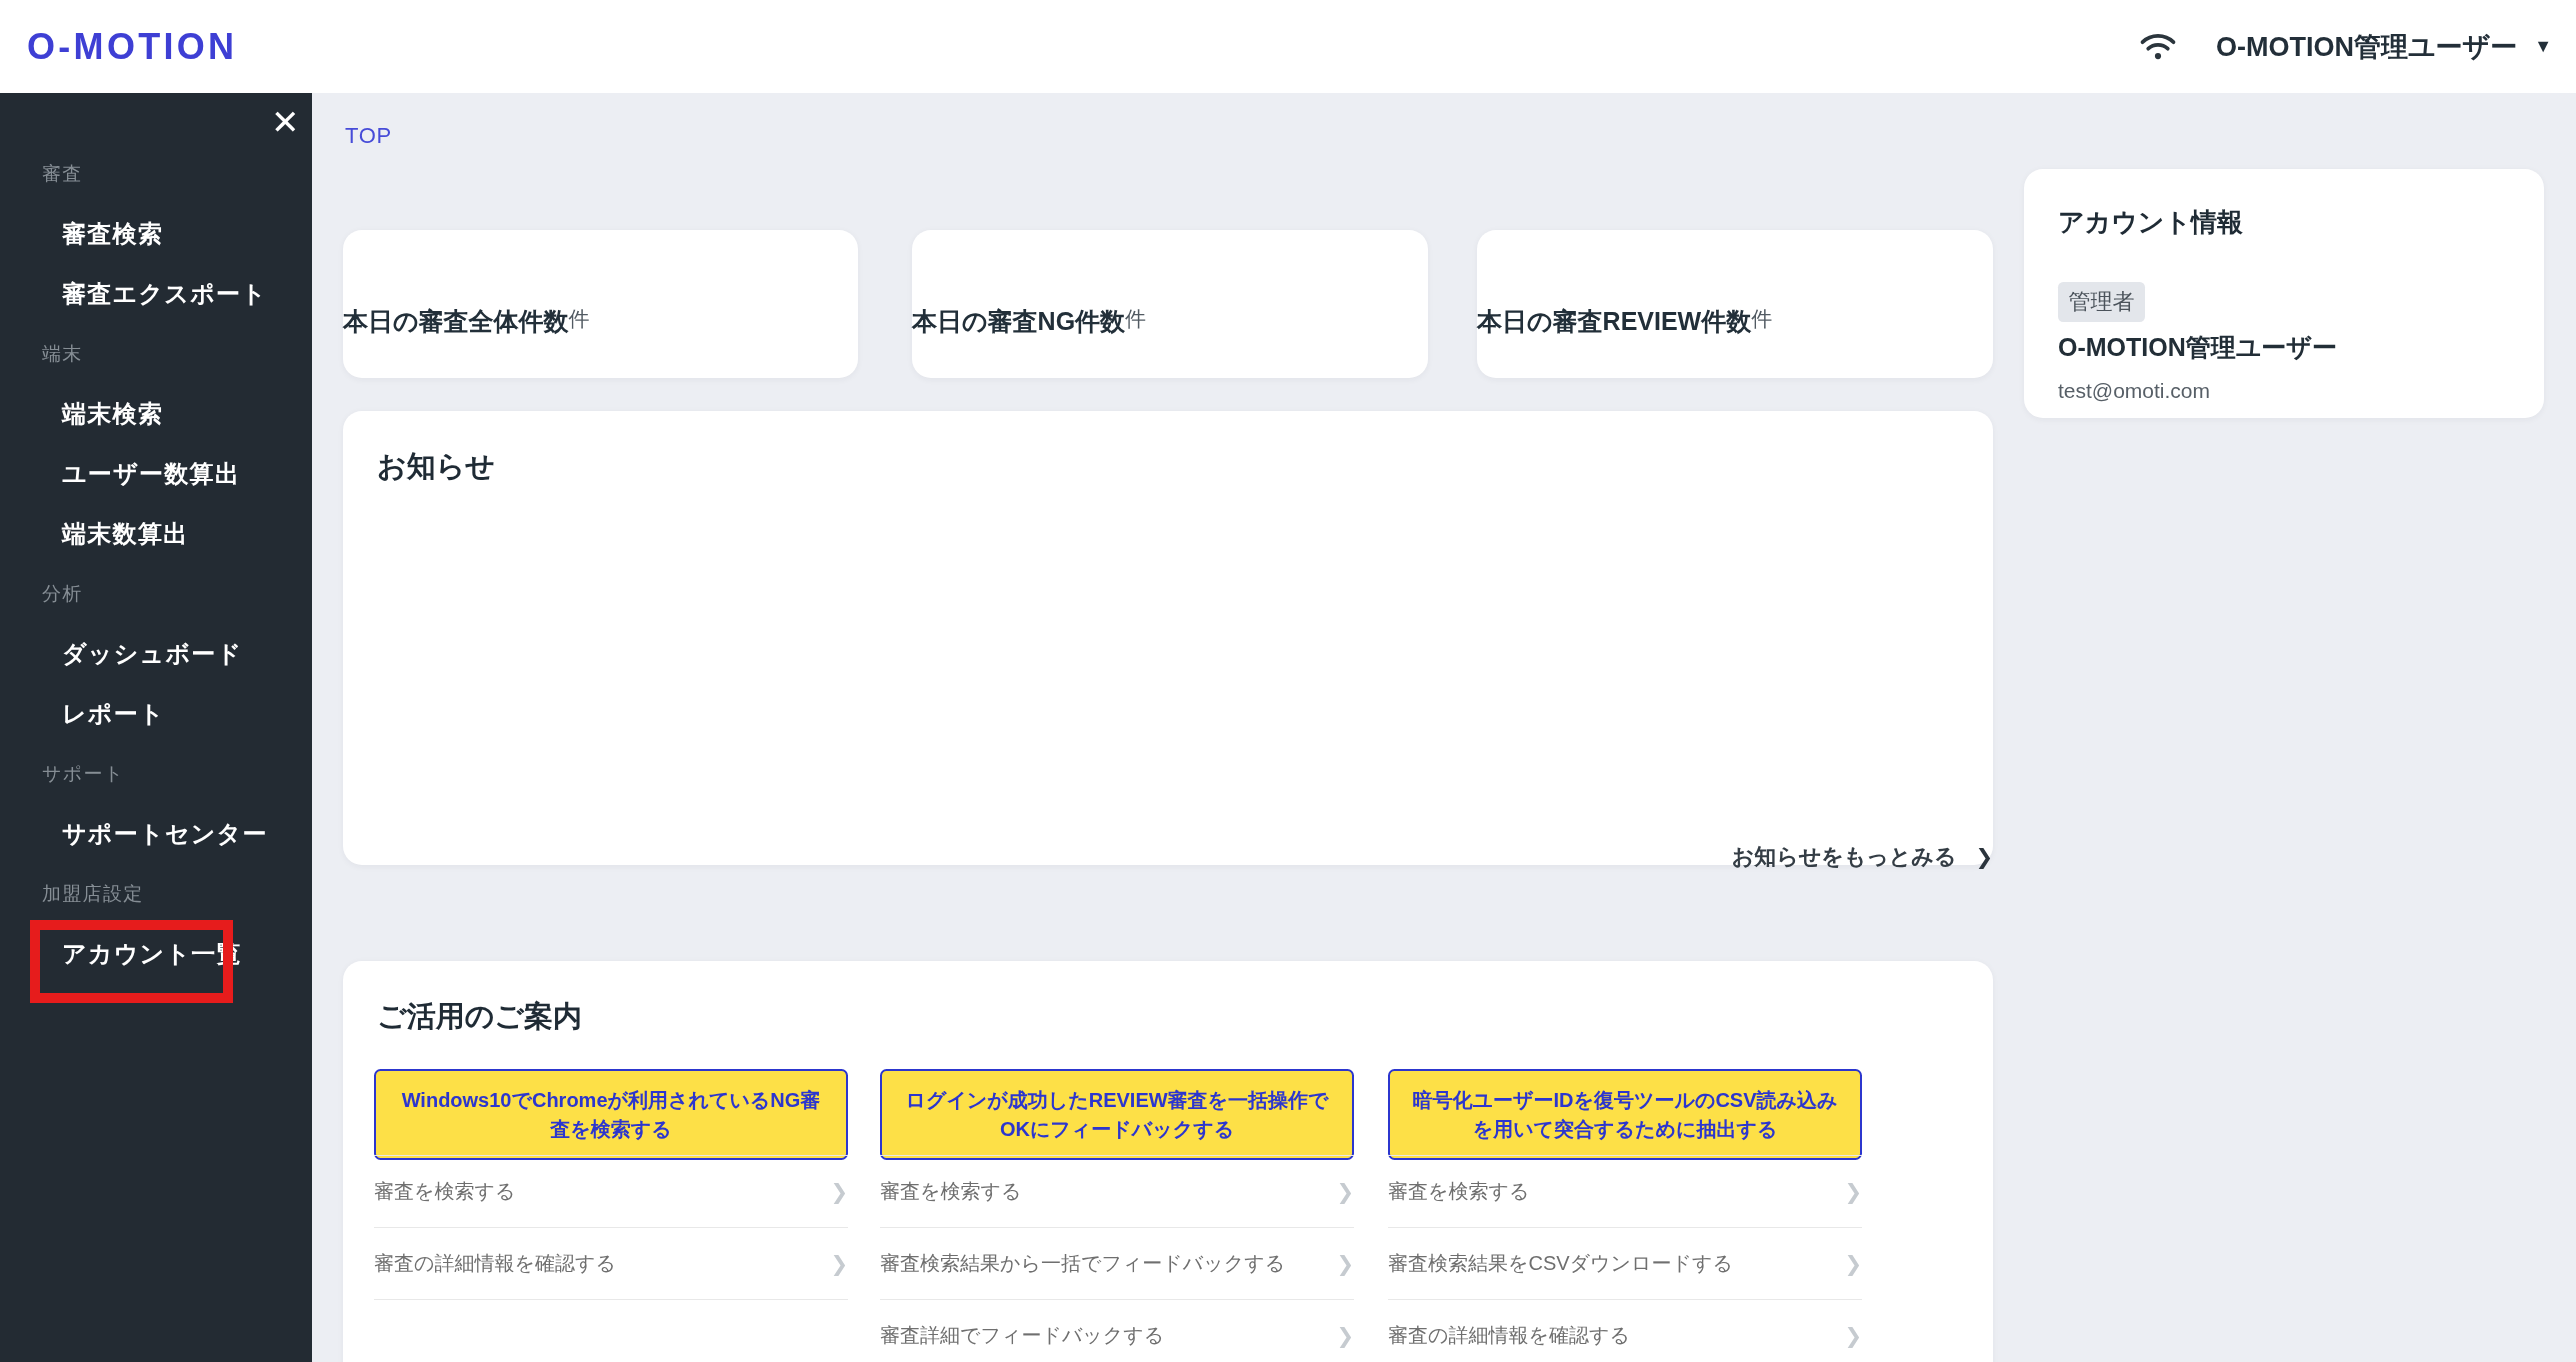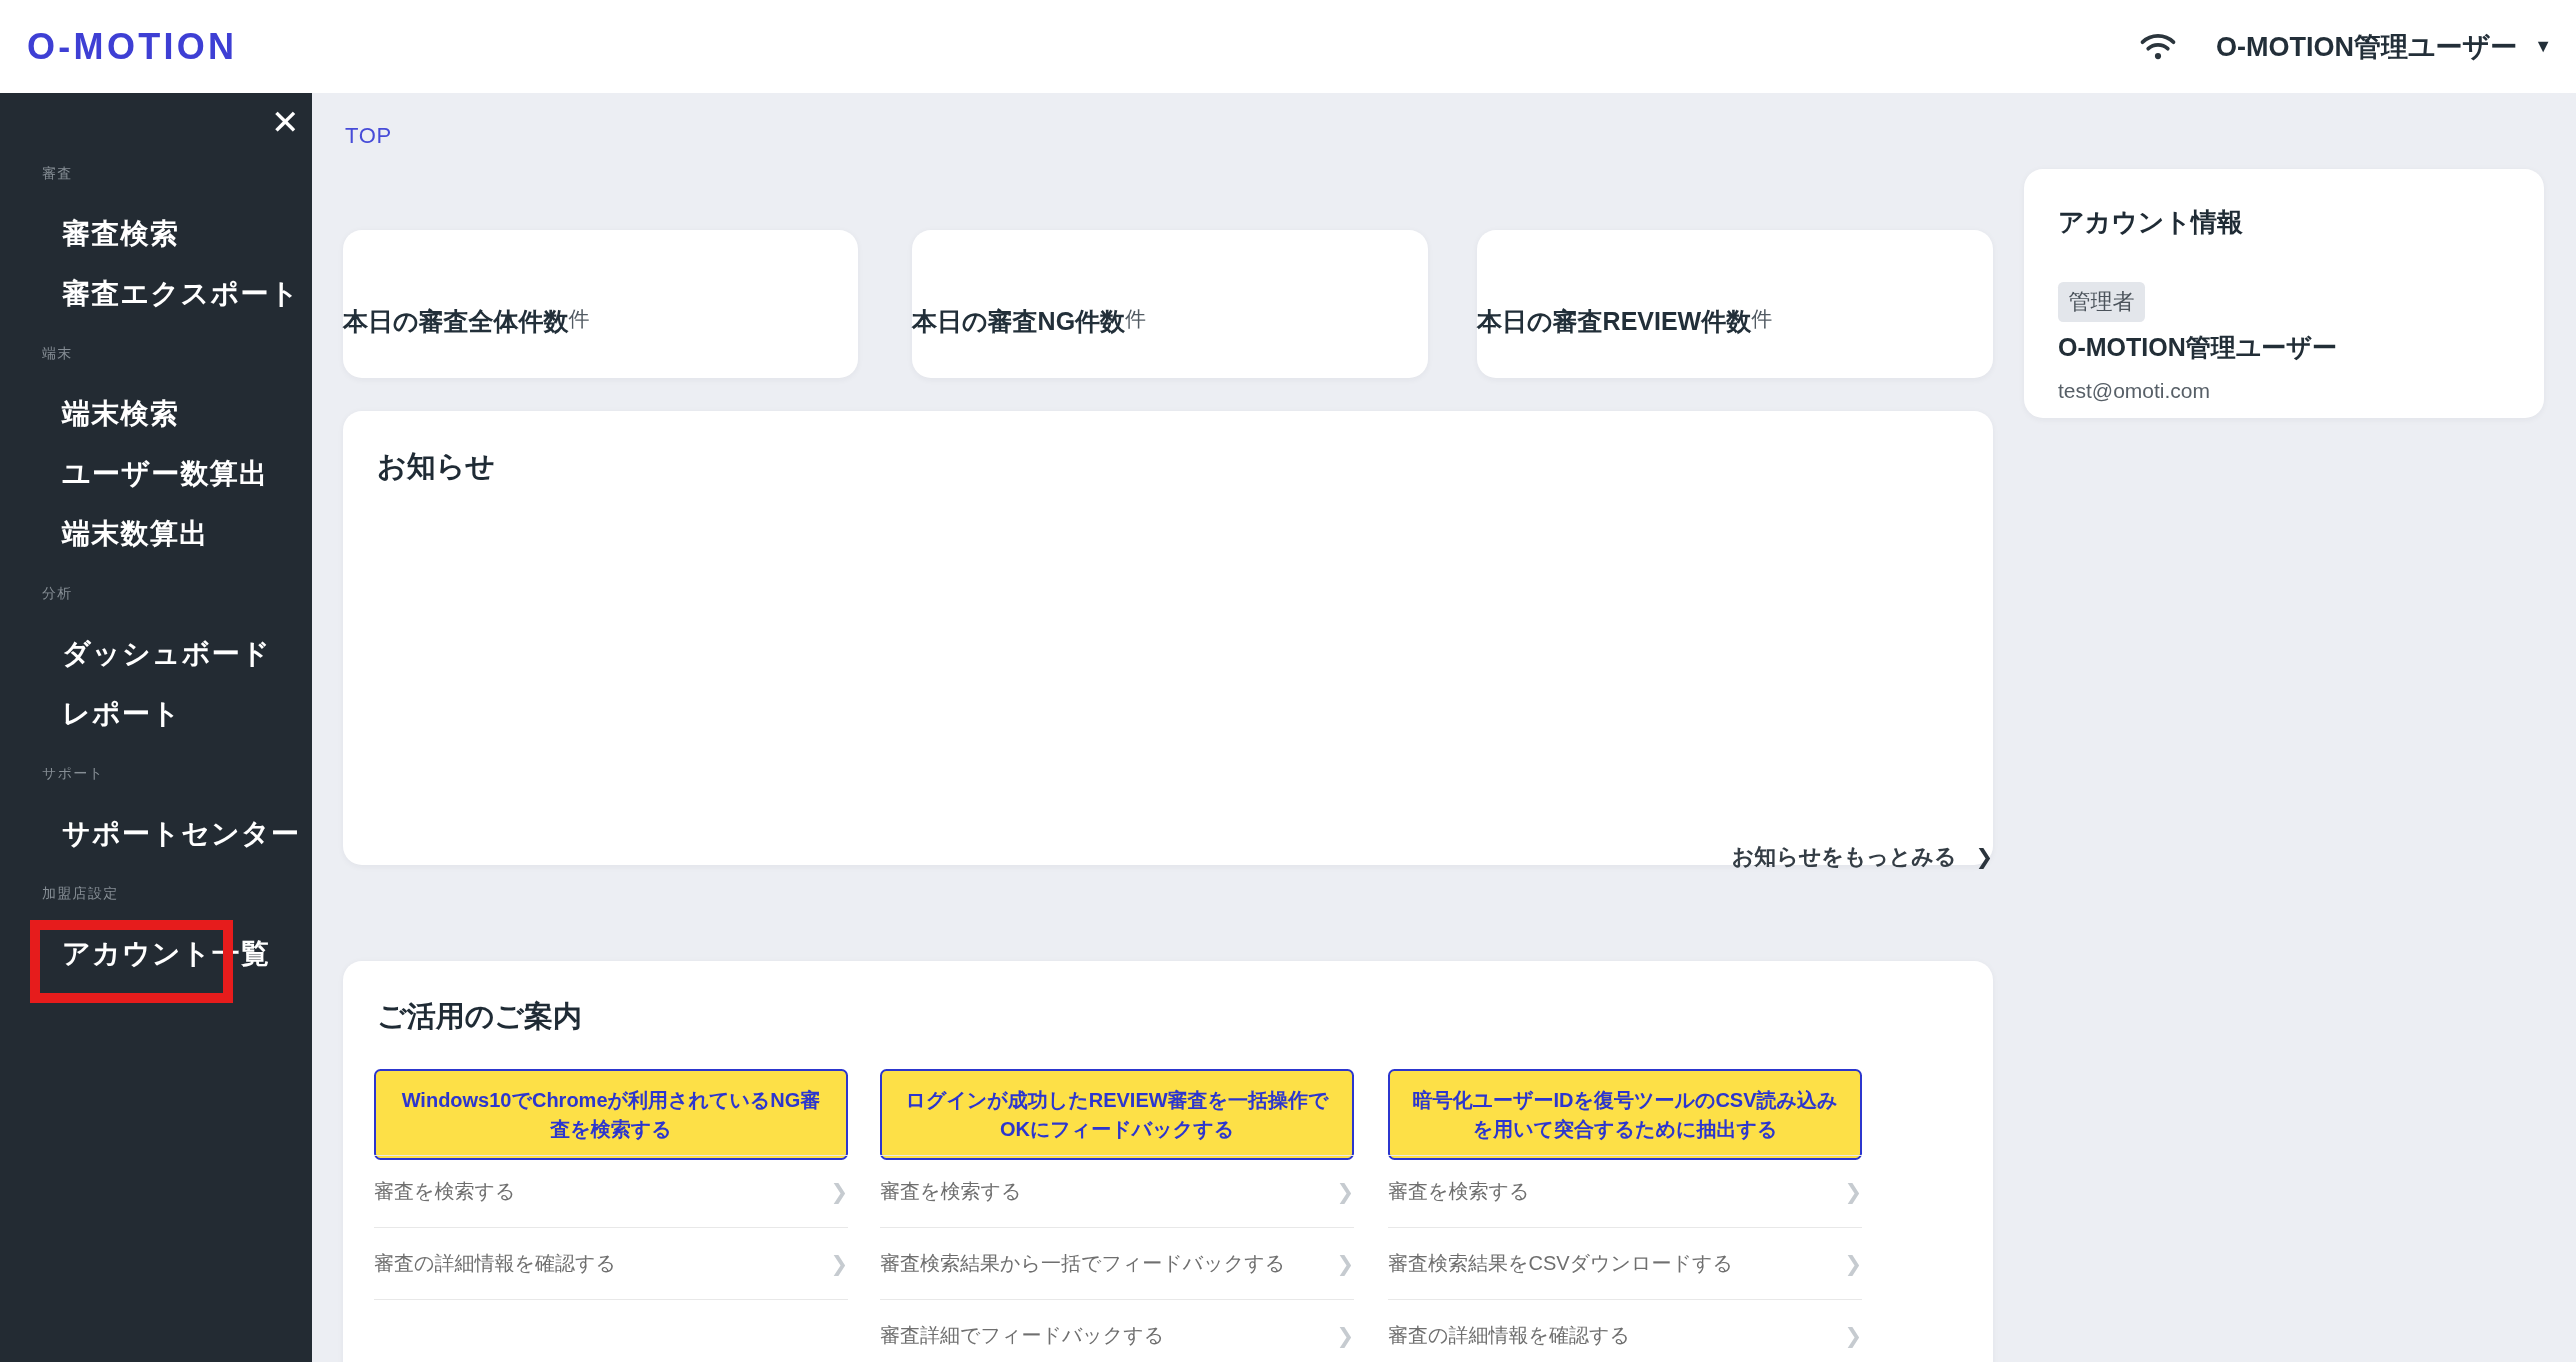--- a/index.html
+++ b/index.html
@@ -18,23 +18,23 @@
   .wifi{width:38px;height:31px;display:block;}
   .user-chip{display:flex;align-items:center;gap:17px;cursor:pointer;}
   .user-name{font-size:27px;font-weight:700;color:#232f39;}
   .caret{font-size:18px;color:#232f39;}
 
   
   .sidebar{position:absolute;left:0;top:93px;width:312px;height:1269px;background:#232b33;z-index:20;}
   .close{position:absolute;left:271px;top:11.7px;font-size:34px;font-weight:700;color:#ffffff;cursor:pointer;line-height:1;}
   .menu{padding-top:51px;}
   .sec{height:60px;display:flex;align-items:center;padding-left:42px;
-       font-size:14px;color:#868e95;letter-spacing:1.3px;}
+       font-size:19px;color:#868e95;letter-spacing:1.3px;}
   .item{height:60px;display:flex;align-items:center;padding-left:62px;
-        font-size:28px;font-weight:700;color:#ffffff;letter-spacing:1.3px;cursor:pointer;}
+        font-size:24px;font-weight:700;color:#ffffff;letter-spacing:1.3px;cursor:pointer;}
   .redbox{position:absolute;left:30px;top:827px;width:203px;height:83px;
           border:10.4px solid #e61c1c;box-sizing:border-box;pointer-events:none;}
 
   
   .breadcrumb{position:absolute;left:345px;top:123px;font-size:22px;color:#474cd8;letter-spacing:0.7px;cursor:pointer;}
   .greeting{position:absolute;left:343px;top:174px;font-size:31px;font-weight:700;color:#1f2b35;}
 
   .panel{position:absolute;background:#ffffff;border-radius:19px;box-shadow:0 1.3px 6.5px rgba(30,40,60,0.05);}
   .stat-card{top:230px;height:148px;display:flex;flex-direction:row;align-items:center;}
   .stat-card .t{margin-top:34px;font-size:25px;font-weight:700;color:#222f39;}

